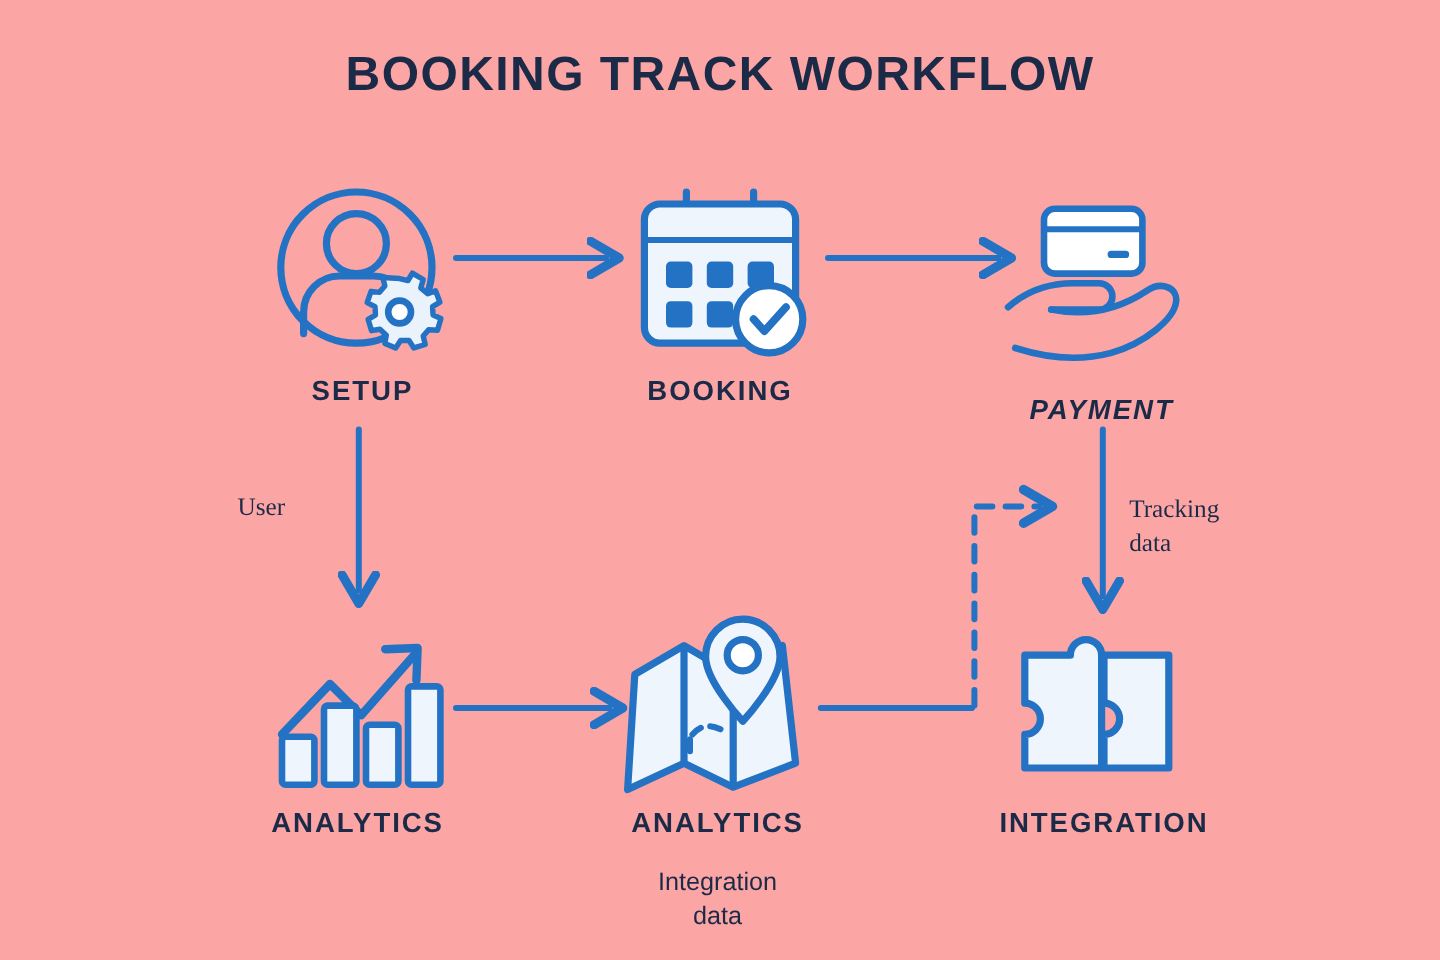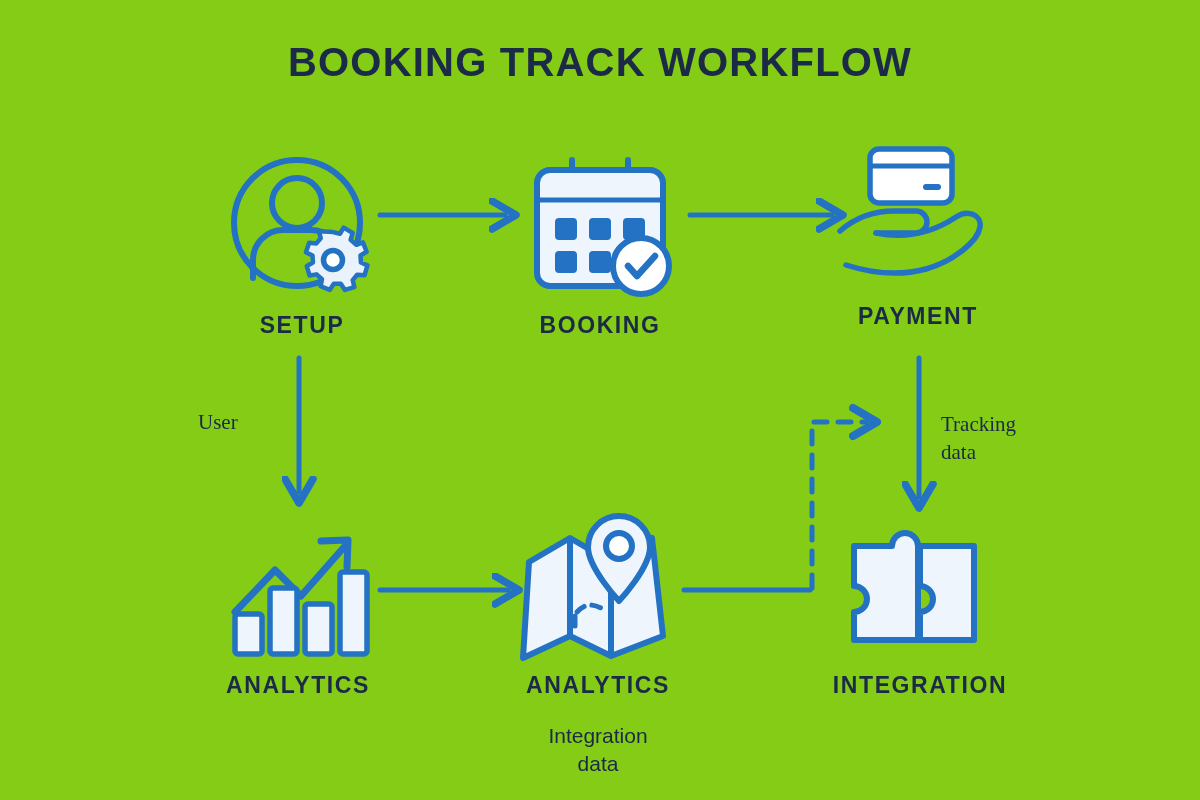--- a/index.html
+++ b/index.html
@@ -11,21 +11,21 @@
     width: 1200px;
     height: 800px;
     font-family: "Liberation Sans", sans-serif;
     overflow: hidden;
     position: relative;
   }
   #canvas {
     position: relative;
     width: 1200px;
     height: 800px;
-    background: #84cc16;
+    background: #fca5a5;
   }
   .title {
     position: absolute;
     left: 0;
     top: 40px;
     width: 1200px;
     text-align: center;
     font-size: 40px;
     font-weight: bold;
     letter-spacing: 1.2px;
@@ -161,21 +161,21 @@
                    L-4,36.5 L-15,32 L-13.5,23.5 L-20,17.5 L-28.5,19 L-32,7.5
                    L-24.5,3 L-25,-5.5 L-33,-9.5 L-29,-21 L-20.5,-20
                    L-15,-26.5 L-17,-35 Z" fill="#eaf2fb" stroke="#2372c4" stroke-width="5.5" stroke-linejoin="round" transform="scale(0.82)"></path>
           <circle cx="0" cy="0" r="9.5" fill="#ffffff" stroke="#2372c4" stroke-width="5.5"></circle>
         </g>
       </svg>
     </div>
     <div class="node-label">SETUP</div>
   </div>
 
-  <div class="node" style="left:798px; top:139px;">
+  <div class="node" style="left:798px; top:164px;font-style:italic;">
     <div class="node-icon">
       <svg width="180" height="160" viewBox="0 0 180 160">
 
         <rect x="42" y="10" width="82" height="54" rx="9" ry="9" fill="#ffffff" stroke="#2372c4" stroke-width="5.5"></rect>
         <line x1="42" y1="27" x2="124" y2="27" stroke="#2372c4" stroke-width="5"></line>
         <rect x="95" y="45" width="18" height="6" rx="3" fill="#2372c4"></rect>
 
         <path d="M12,92 C28,78 46,72 66,72 L88,72 a11,11 0 0 1 0,22 L48,94" fill="none" stroke="#2372c4" stroke-width="5.5" stroke-linecap="round" stroke-linejoin="round"></path>
 
         <path d="M48,94 C78,100 104,94 128,78 C140,70 154,76 152,88

